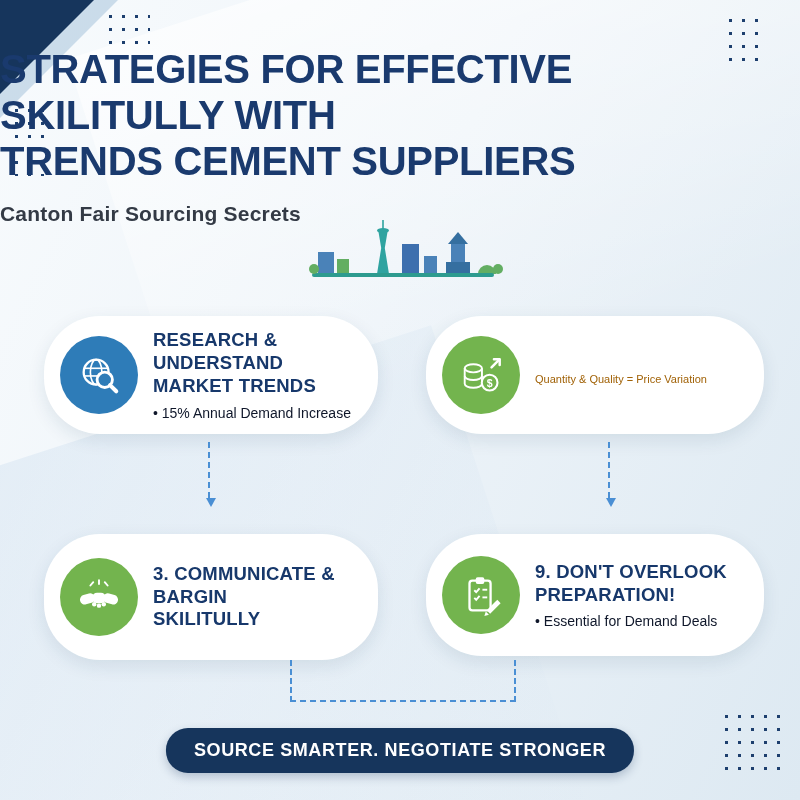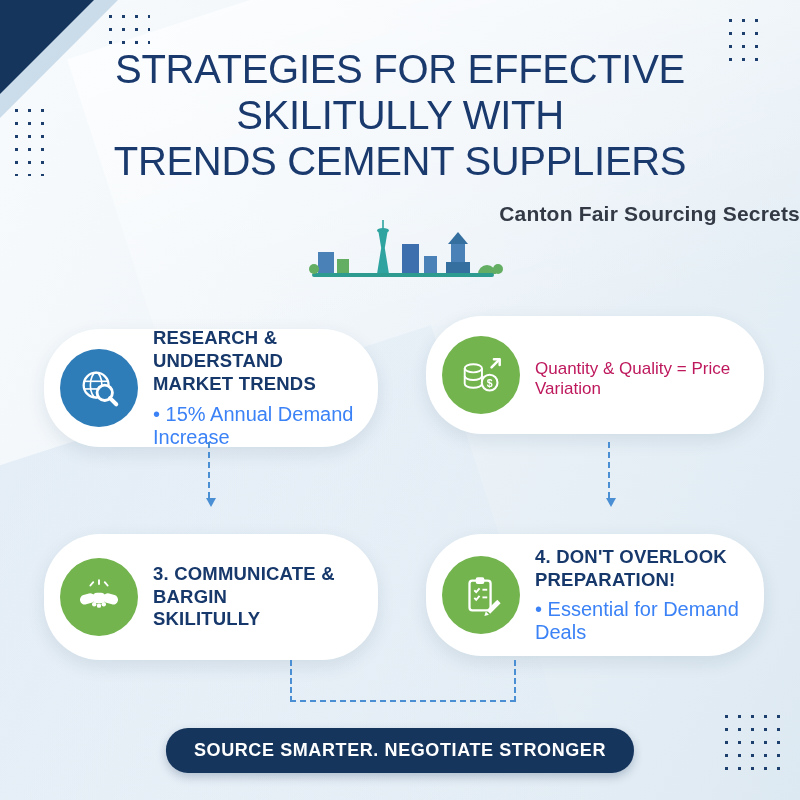--- a/index.html
+++ b/index.html
@@ -27,45 +27,45 @@
       background:#16355c;clip-path:polygon(0 0,100% 0,0 100%);}
   .dots{position:absolute;
       background-image:radial-gradient(circle,#1d3f6e 1.6px,transparent 1.9px);
       background-size:13px 13px;}
   .dots-tl-a{left:104px;top:10px;width:46px;height:36px;}
   .dots-tl-b{left:10px;top:104px;width:36px;height:72px;}
   .dots-tr{left:724px;top:14px;width:42px;height:50px;}
   .dots-br{left:720px;top:710px;width:68px;height:66px;}
 
   
-  .title{position:absolute;top:46px;left:0;width:100%;margin:0;text-align:center;
-      color:#1a3a6e;font-weight:normal;font-size:40px;line-height:1.15;letter-spacing:-0.3px;}
+  .title{position:absolute;top:46px;left:0;width:100%;margin:0;text-align:left;
+      color:#1a3a6e;font-weight:bold;font-size:40px;line-height:1.15;letter-spacing:-0.3px;}
   .title span{display:block;}
-  .subtitle-wrap{position:absolute;top:202px;left:0;width:100%;text-align:right;}
+  .subtitle-wrap{position:absolute;top:202px;left:0;width:100%;text-align:left;}
   .subtitle{position:relative;z-index:2;font-size:21px;font-weight:bold;color:#333a45;letter-spacing:0.2px;}
   .skyline{position:absolute;left:50%;top:16px;transform:translateX(-50%);z-index:1;}
 
   
   .card{position:absolute;background:#fff;border-radius:56px;
       box-shadow:0 6px 18px rgba(23,54,93,0.10);
       display:flex;align-items:center;padding:0 16px 0 16px;box-sizing:border-box;}
-  .card1{left:44px;top:316px;width:334px;height:118px;margin-top:13px;}
+  .card1{left:44px;top:316px;width:334px;height:118px;}
   .card2{left:426px;top:316px;width:338px;height:118px;}
   .card3{left:44px;top:534px;width:334px;height:126px;}
   .card4{left:426px;top:534px;width:338px;height:122px;}
   .icon-circle{width:78px;height:78px;border-radius:50%;flex-shrink:0;
       display:flex;align-items:center;justify-content:center;}
   .icon-blue{background:#2e7cb8;}
   .icon-green{background:#73b44e;}
   .card-text{margin-left:15px;}
   .card-title{margin:0;font-size:18.5px;font-weight:bold;color:#17386b;
       line-height:1.24;white-space:pre-line;letter-spacing:0.2px;}
-  .card-detail{margin:7px 0 0;font-size:20px;color:#3b82f6;}
+  .card-detail{margin:7px 0 0;font-size:14px;color:#0f172a;}
   .card-detail:empty{display:none;}
-  .detail-plain{color:#be185d;font-size:17px;}
+  .detail-plain{color:#a16207;font-size:11px;}
 
   
   .flow-arrow{position:absolute;width:0;height:56px;border-left:2px dashed #4a8fd4;}
   .flow-arrow::after{content:"";position:absolute;left:-4px;bottom:-9px;
       border-left:5px solid transparent;border-right:5px solid transparent;
       border-top:9px solid #4a8fd4;}
   .arrow-left{left:208px;top:442px;}
   .arrow-right{left:608px;top:442px;}
   .flow-connector{position:absolute;left:290px;top:660px;width:222px;height:40px;
       border-left:2px dashed #4a8fd4;border-right:2px dashed #4a8fd4;
@@ -186,21 +186,21 @@
         <rect x="18.5" y="5.5" width="9" height="7" rx="2" fill="#fff"></rect>
         <path d="M17 19 l2 2 3.5 -4" stroke="#fff" stroke-width="2"></path>
         <line x1="25.5" y1="18.5" x2="30.5" y2="18.5" stroke="#fff" stroke-width="2"></line>
         <path d="M17 27 l2 2 3.5 -4" stroke="#fff" stroke-width="2"></path>
         <line x1="25.5" y1="26.5" x2="30.5" y2="26.5" stroke="#fff" stroke-width="2"></line>
         <polygon points="30,40 41,29 44.5,32.5 33.5,43.5" fill="#fff"></polygon>
         <polygon points="29,41.2 32.3,44.5 27.5,45.8" fill="#fff"></polygon>
       </svg>
     </div>
     <div class="card-text">
-      <h2 class="card-title">4. DON'T OVERLOOK
+      <h2 class="card-title">9. DON'T OVERLOOK
 PREPARATION!</h2>
       <p class="card-detail">• Essential for Demand Deals</p>
     </div>
   </section>
 
   <div class="flow-connector"></div>
 
   <footer class="banner">
     <span>SOURCE SMARTER. NEGOTIATE STRONGER</span>
   </footer>

